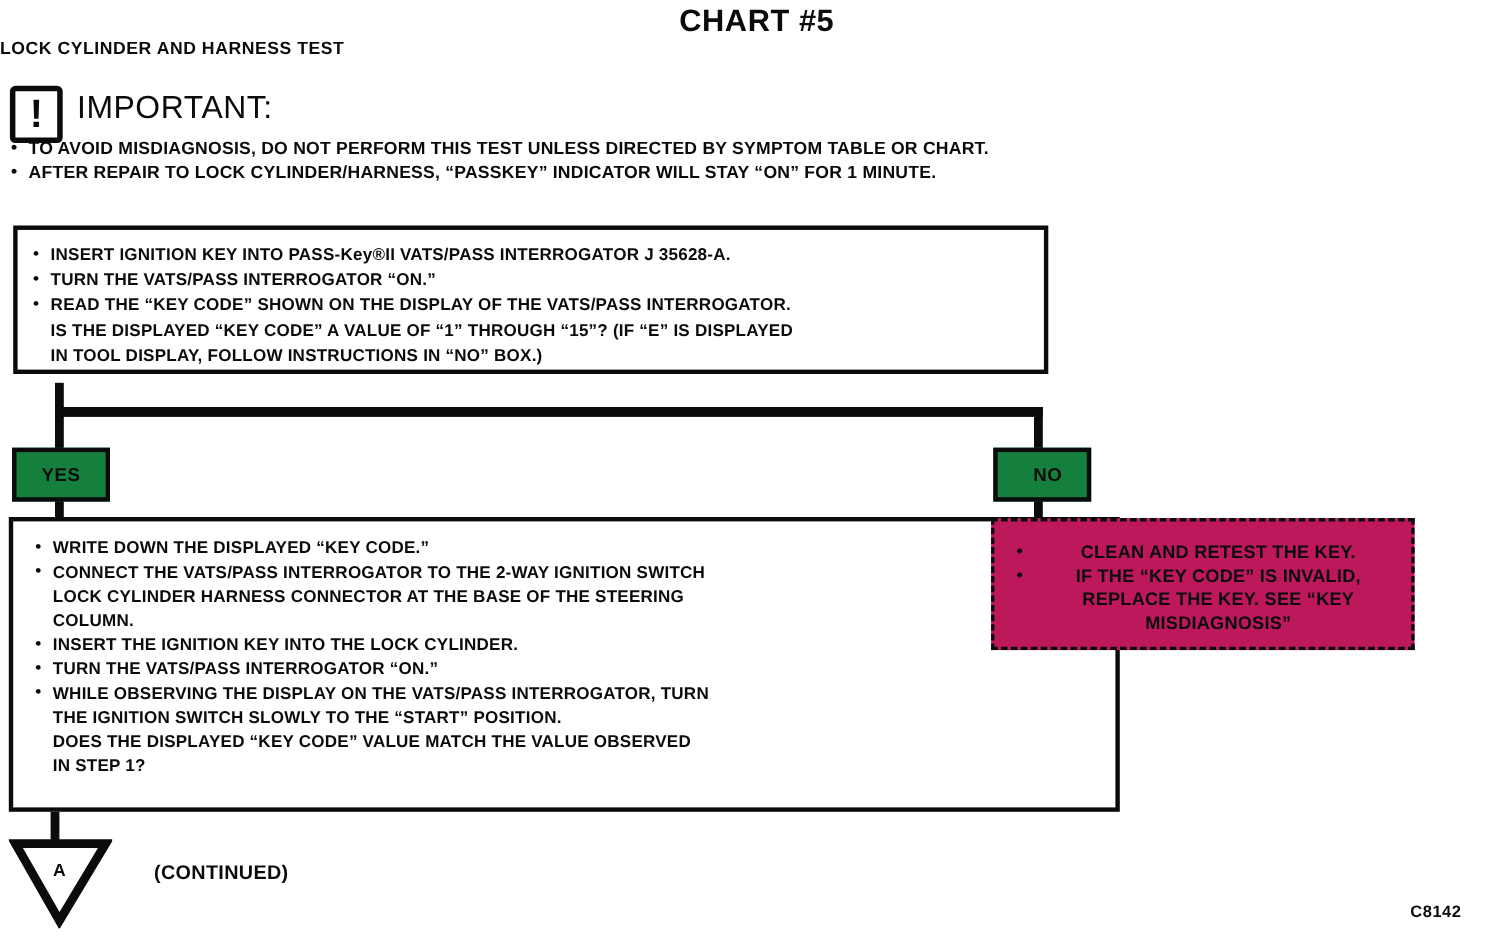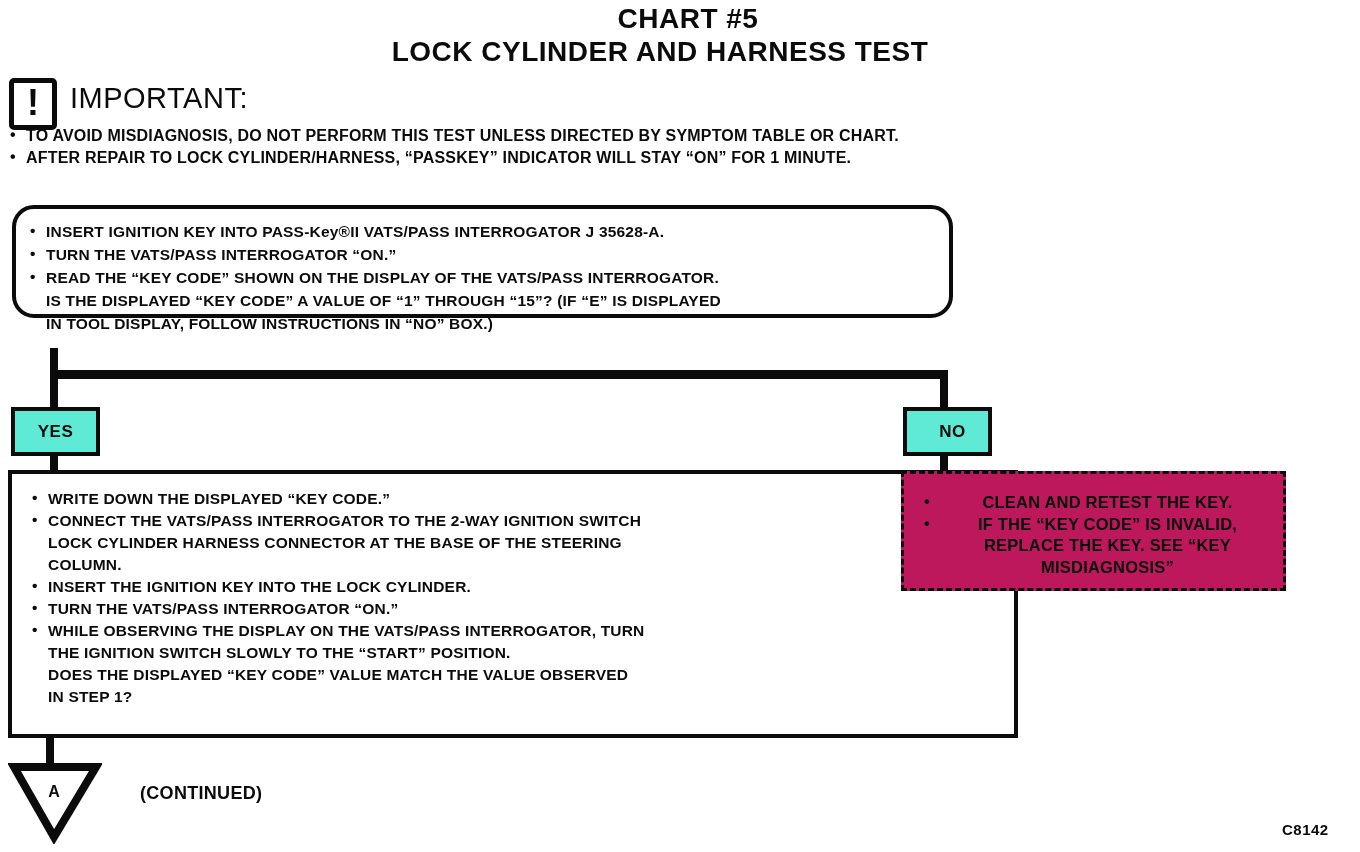--- a/index.html
+++ b/index.html
@@ -4,37 +4,37 @@
 <style>
   html,body{margin:0;padding:0;background:#ffffff;}
   #page{
     position:relative;width:1360px;height:852px;background:#ffffff;
     font-family:"Liberation Sans", sans-serif;color:#0b0b0b;overflow:hidden;
     -webkit-font-smoothing:antialiased;
   }
   .abs{position:absolute;}
   
   .title1{top:3px;left:0;width:1320px;text-align:center;font-size:28px;font-weight:bold;letter-spacing:.5px;margin-left:28px;}
-  .title2{top:36px;left:0;width:1320px;text-align:center;font-size:28px;font-weight:bold;letter-spacing:.5px;}
+  .title2{top:36px;left:0;width:1320px;font-size:16px;font-weight:bold;letter-spacing:.5px;}
   
   .imp-icon{left:9px;top:78px;width:38px;height:42px;border:5px solid #0b0b0b;border-radius:5px;
             display:flex;align-items:center;justify-content:center;}
   .imp-icon span{font-size:36px;font-weight:900;line-height:1;transform:translateY(-1px);}
   .imp-head{left:70px;top:82px;font-size:29px;font-weight:normal;letter-spacing:.5px;}
   
   .li{position:relative;white-space:nowrap;font-weight:bold;letter-spacing:.2px;}
   .li.b::before{content:"\2022";position:absolute;left:-16px;top:-1px;}
   
   .impline{font-size:16px;line-height:22px;}
   
   .fbox{border:4px solid #0b0b0b;background:#fff;box-sizing:border-box;}
   .boxtxt{font-size:15.5px;line-height:23px;}
   .bigtxt{font-size:15.5px;line-height:22px;}
   .notxt{font-size:16.5px;line-height:21.5px;}
-  .lbl-box{border:4px solid #0b0b0b;background:#5eead4;box-sizing:border-box;
+  .lbl-box{border:4px solid #0b0b0b;background:#15803d;box-sizing:border-box;
            display:flex;align-items:center;justify-content:center;
            font-size:17px;font-weight:bold;letter-spacing:.5px;text-align:right;}
   .dashed{border:3px dashed #0b0b0b;background:#be185d;box-sizing:border-box;text-align:center;}
   
   .ln{background:#0b0b0b;}
   
   .cont-label{font-size:18px;font-weight:bold;letter-spacing:.3px;}
   .fig-code{font-size:15px;font-weight:bold;letter-spacing:.5px;}
   .tri-a{font-size:16px;font-weight:bold;text-align:center;}
 </style>
@@ -49,21 +49,21 @@
   <div class="abs imp-icon">
     <span>!</span>
   </div>
   <div class="abs imp-head">IMPORTANT:</div>
 
   <div class="abs" style="left:26px;top:125px;">
     <div class="li b impline">TO AVOID MISDIAGNOSIS, DO NOT PERFORM THIS TEST UNLESS DIRECTED BY SYMPTOM TABLE OR CHART.</div>
     <div class="li b impline">AFTER REPAIR TO LOCK CYLINDER/HARNESS, “PASSKEY” INDICATOR WILL STAY “ON” FOR 1 MINUTE.</div>
   </div>
 
-  <div class="abs fbox" style="left:12px;top:205px;width:941px;height:113px;border-radius:22px;">
+  <div class="abs fbox" style="left:12px;top:205px;width:941px;height:135px;">
     <div style="padding:11px 10px 0 30px;">
       <div class="li b boxtxt">INSERT IGNITION KEY INTO PASS-Key®II VATS/PASS INTERROGATOR J 35628-A.</div>
       <div class="li b boxtxt">TURN THE VATS/PASS INTERROGATOR “ON.”</div>
       <div class="li b boxtxt">READ THE “KEY CODE” SHOWN ON THE DISPLAY OF THE VATS/PASS INTERROGATOR.</div>
       <div class="li boxtxt">IS THE DISPLAYED “KEY CODE” A VALUE OF “1” THROUGH “15”? (IF “E” IS DISPLAYED</div>
       <div class="li boxtxt">IN TOOL DISPLAY, FOLLOW INSTRUCTIONS IN “NO” BOX.)</div>
     </div>
   </div>
 
   <div class="abs ln" style="left:50px;top:348px;width:8px;height:60px;"></div>

